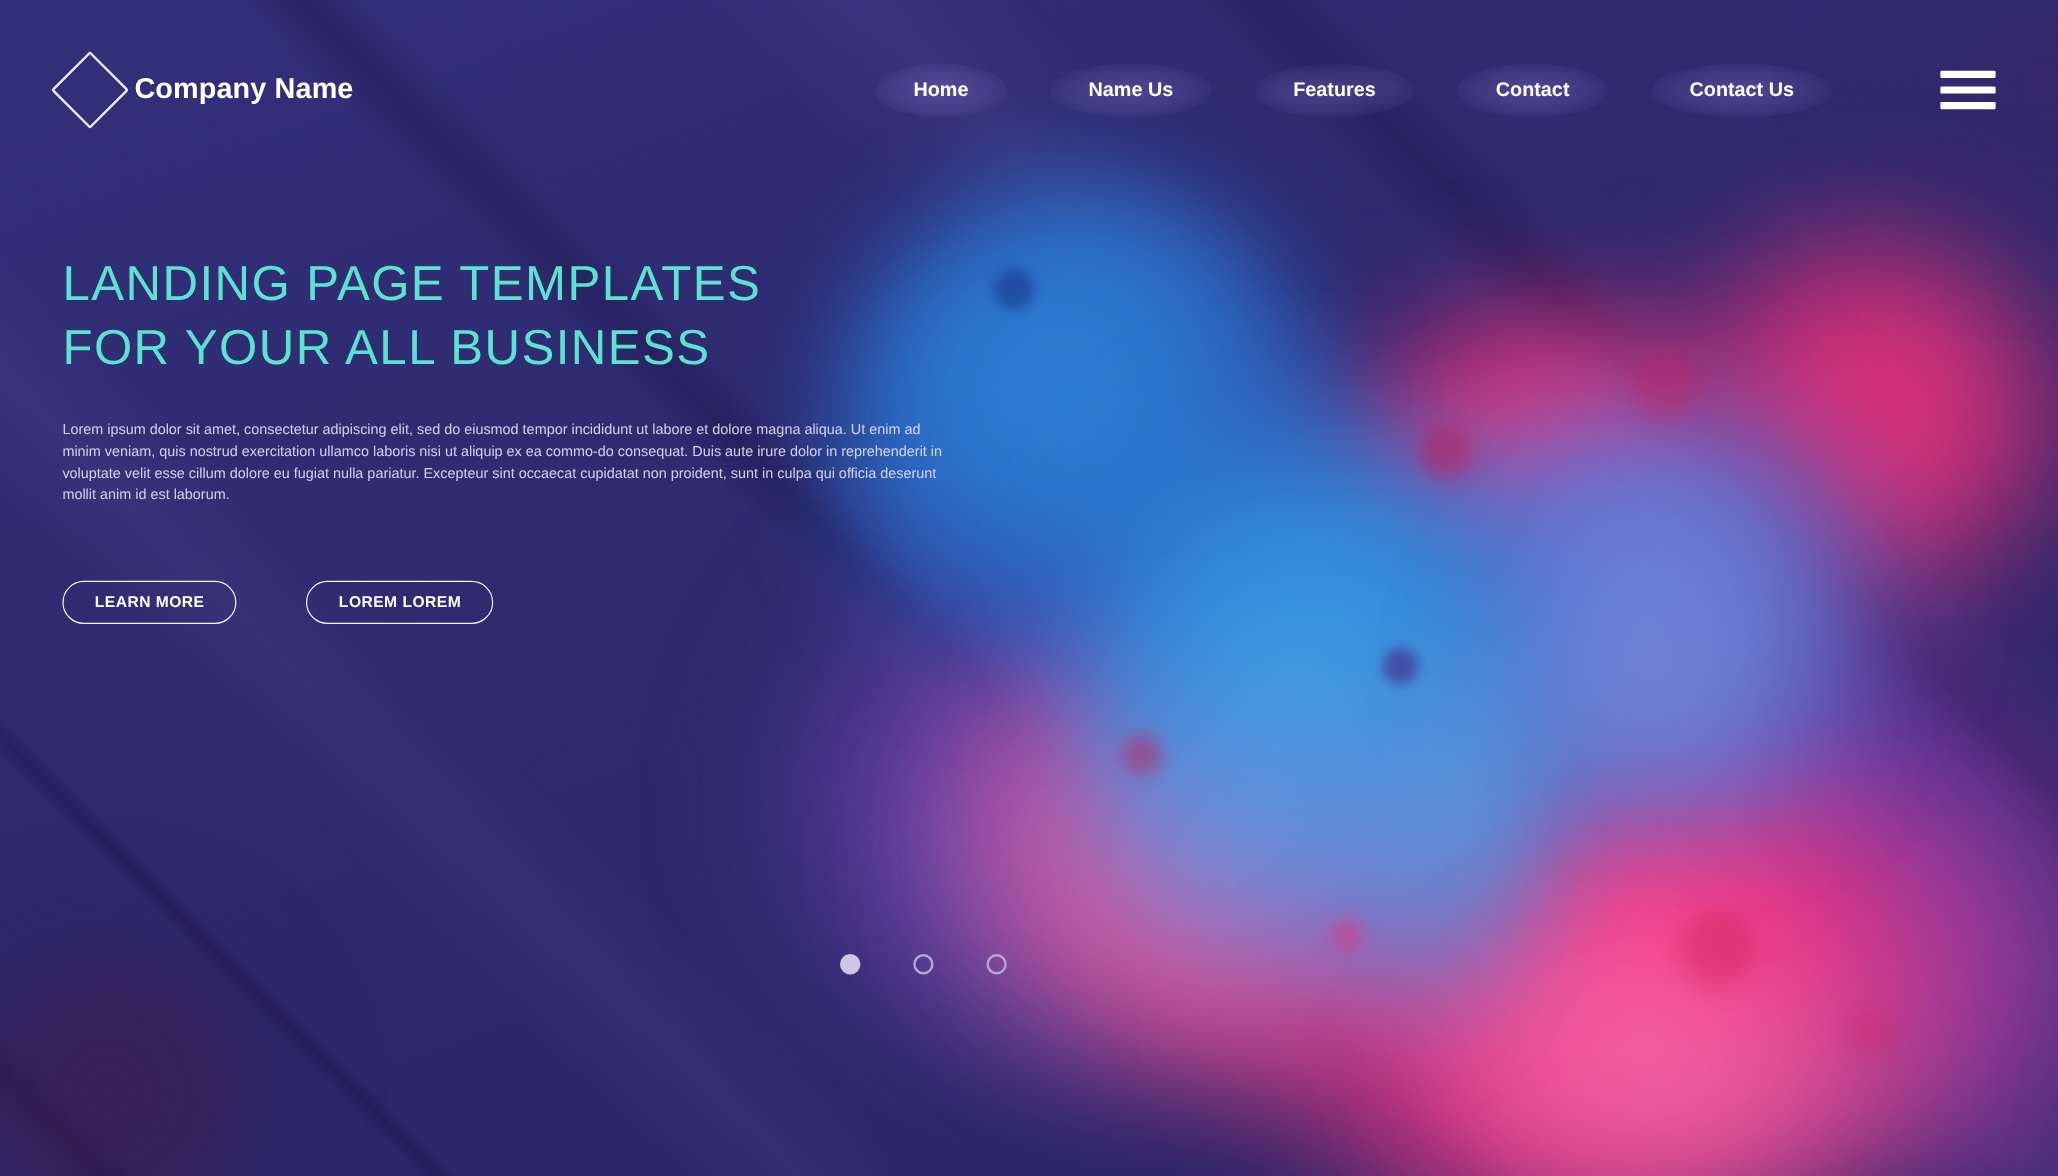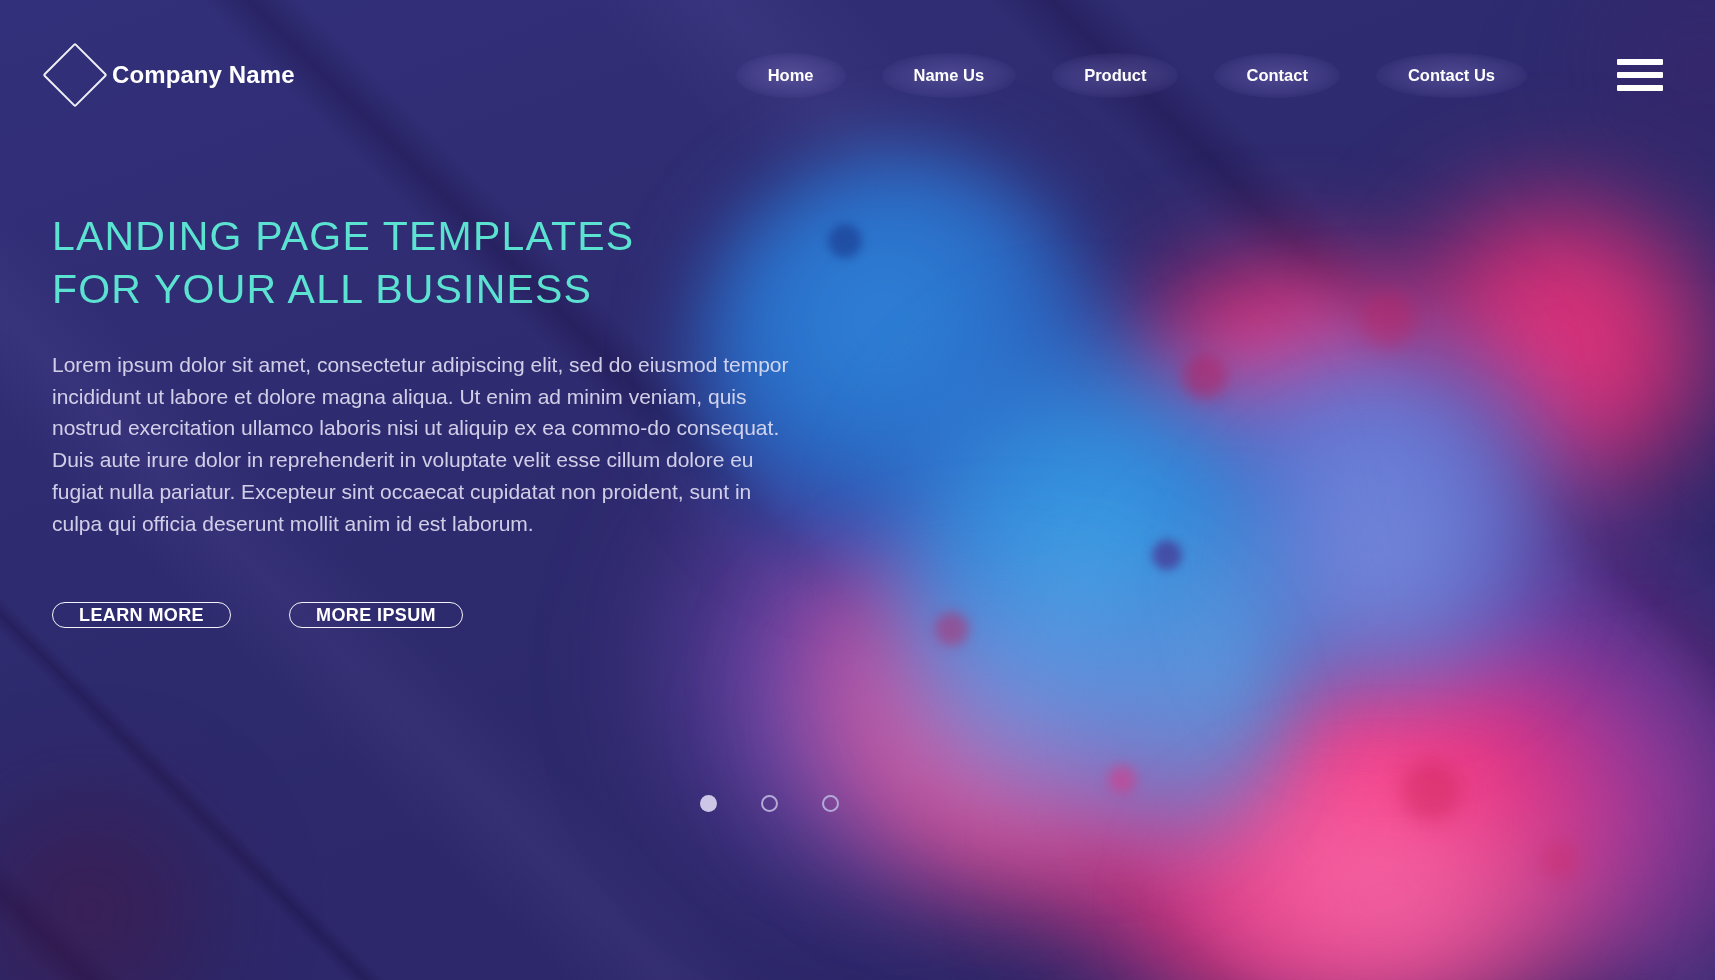--- a/index.html
+++ b/index.html
@@ -213,38 +213,38 @@
     letter-spacing:1.2px;
     text-transform:uppercase;
     font-family:"Liberation Sans", sans-serif;
     opacity:0.96;
   }
   .hero-title .l2 { display:block; }
 
   .hero-body {
     margin-top:32px;
     color:rgba(226,224,244,0.90);
-    font-size:21px;
+    font-size:12px;
     line-height:1.52;
     font-weight:300;
     max-width:740px;
   }
 
   .hero-actions {
     margin-top:62px;
     display:flex; align-items:center; gap:58px;
   }
   .btn {
     display:inline-flex; align-items:center; justify-content:center;
-    height:26px;
+    height:36px;
     padding:0 26px;
     border:1.6px solid rgba(255,255,255,0.95);
     border-radius:999px;
     color:#ffffff;
-    font-size:18px;
+    font-size:13px;
     font-weight:600;
     letter-spacing:0.4px;
     background:transparent;
     cursor:pointer;
     white-space:nowrap;
   }
 
   
   .dots {
     position:absolute; left:700px; top:795px;
@@ -304,21 +304,21 @@
 
   <div class="header">
     <div class="brand">
       <div class="logo-diamond"></div>
       <div class="brand-name">Company Name</div>
     </div>
 
     <nav class="nav">
       <a class="nav-item">Home</a>
       <a class="nav-item">Name Us</a>
-      <a class="nav-item">Product</a>
+      <a class="nav-item">Features</a>
       <a class="nav-item">Contact</a>
       <a class="nav-item">Contact Us</a>
 
       <div class="hamburger">
         <span></span>
         <span></span>
         <span></span>
       </div>
     </nav>
   </div>
@@ -326,21 +326,21 @@
   <div class="hero">
     <h1 class="hero-title">
       <span>LANDING PAGE TEMPLATES</span>
       <span class="l2">FOR YOUR ALL BUSINESS</span>
     </h1>
 
     <p class="hero-body">Lorem ipsum dolor sit amet, consectetur adipiscing elit, sed do eiusmod tempor incididunt ut labore et dolore magna aliqua. Ut enim ad minim veniam, quis nostrud exercitation ullamco laboris nisi ut aliquip ex ea commo-do consequat. Duis aute irure dolor in reprehenderit in voluptate velit esse cillum dolore eu fugiat nulla pariatur. Excepteur sint occaecat cupidatat non proident, sunt in culpa qui officia deserunt mollit anim id est laborum.</p>
 
     <div class="hero-actions">
       <button class="btn">LEARN MORE</button>
-      <button class="btn">MORE IPSUM</button>
+      <button class="btn">LOREM LOREM</button>
     </div>
   </div>
 
   <div class="dots">
     <div class="dot active"></div>
     <div class="dot idle"></div>
     <div class="dot idle"></div>
   </div>
 
 </div>

